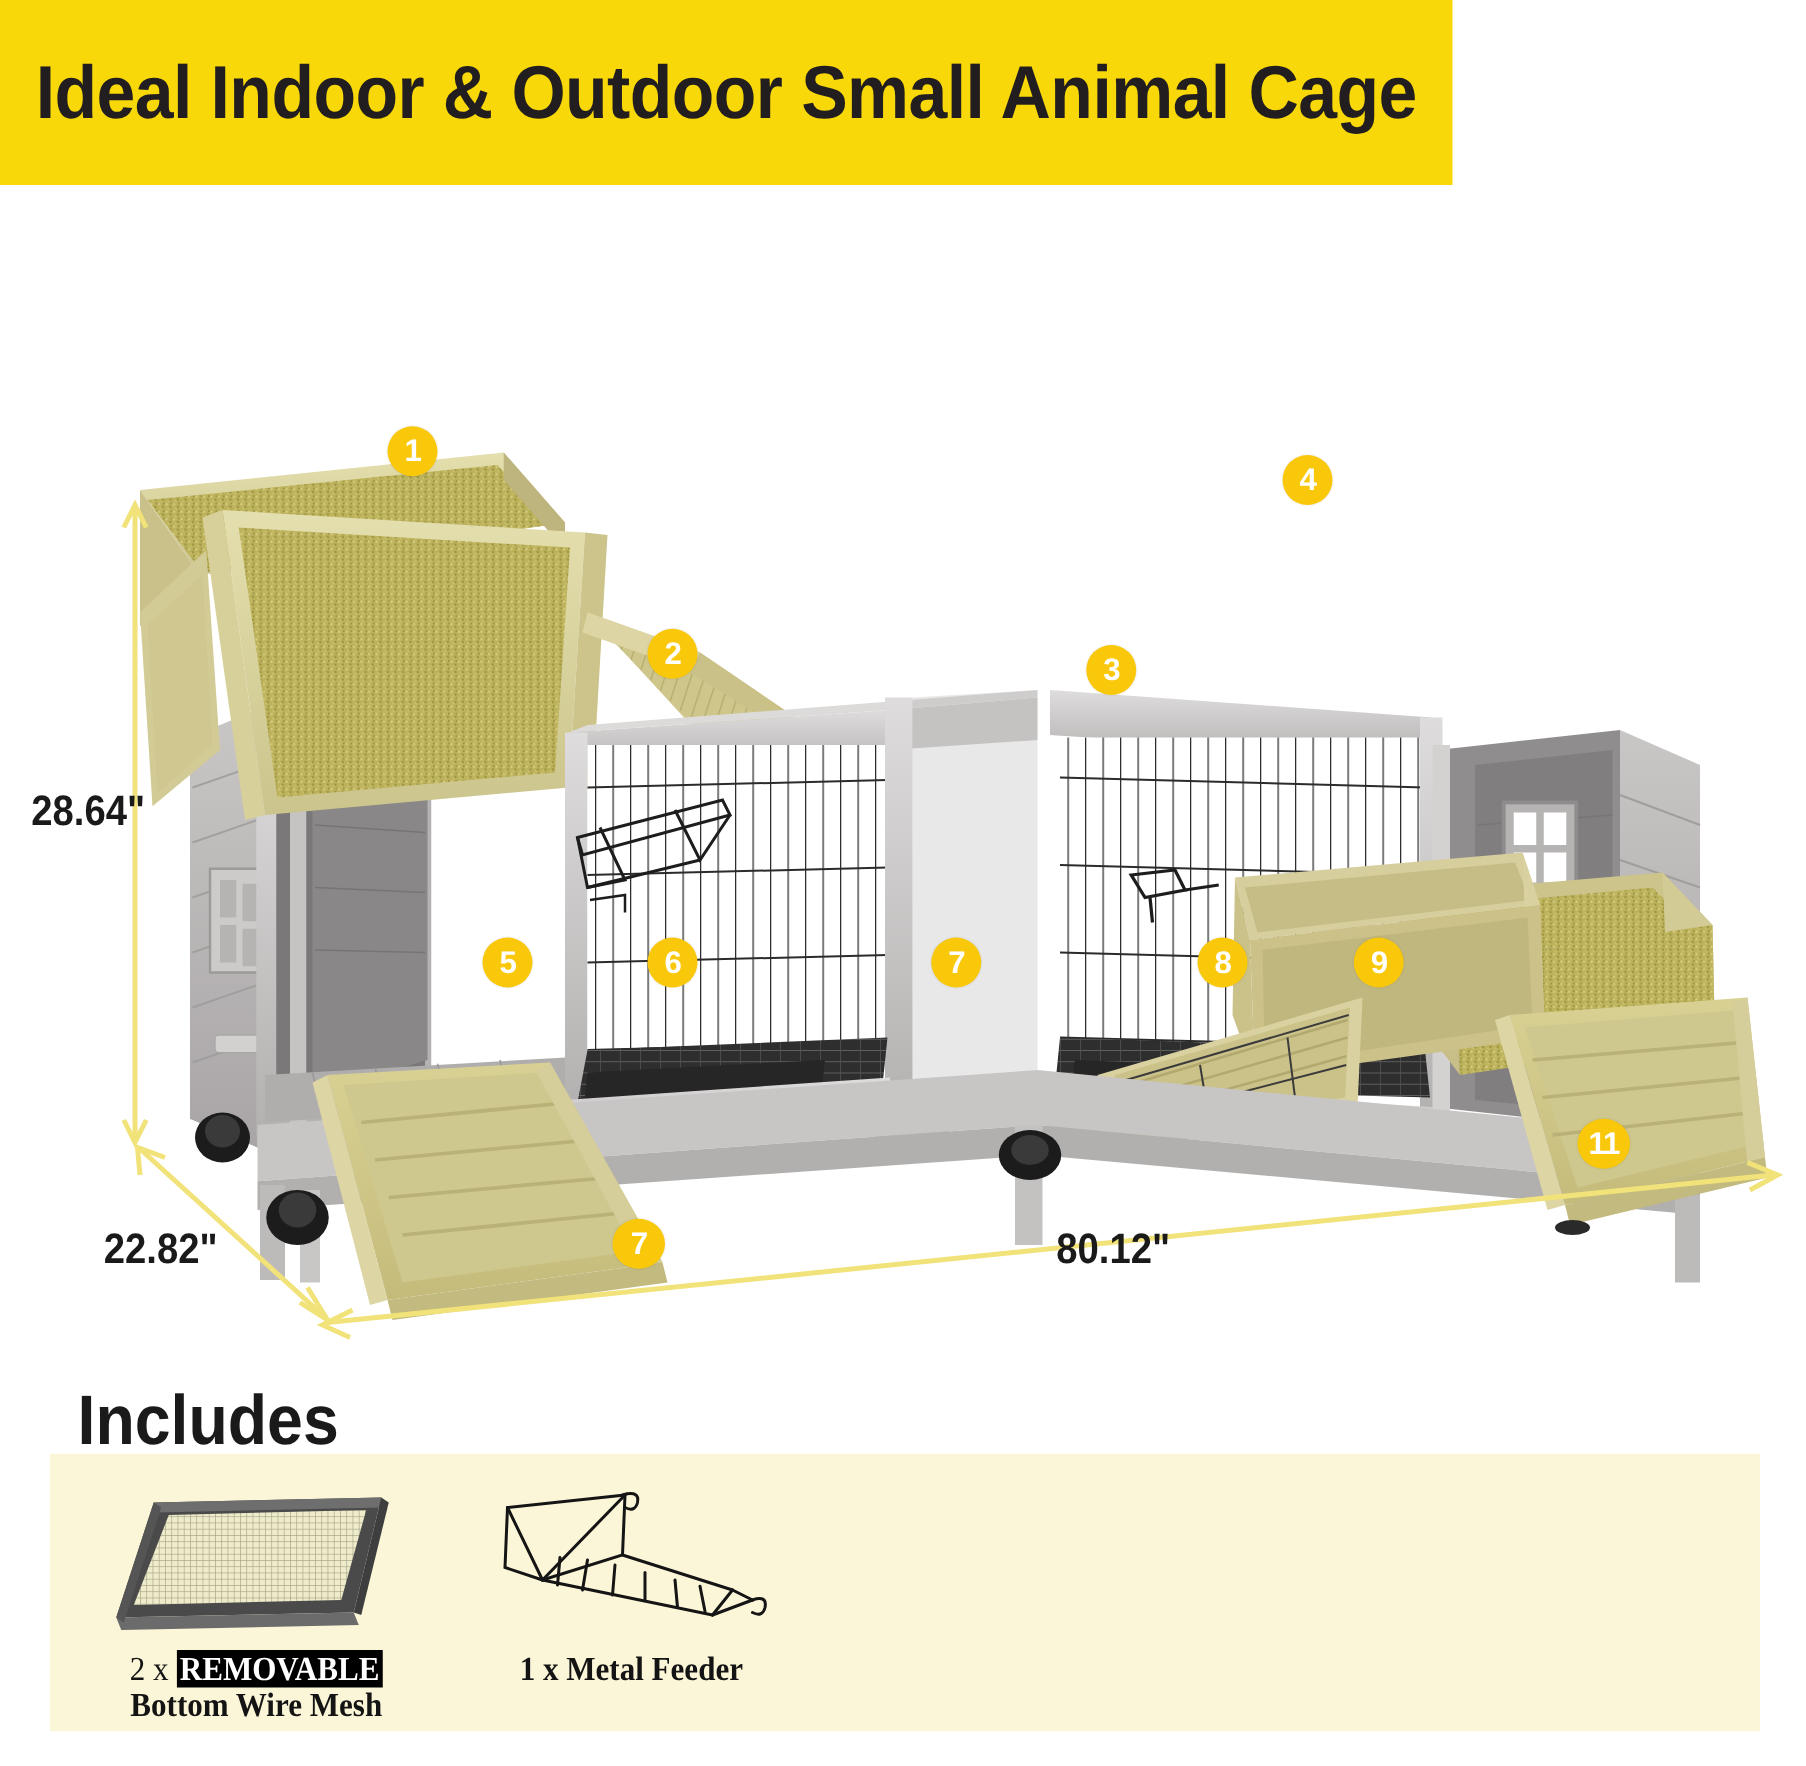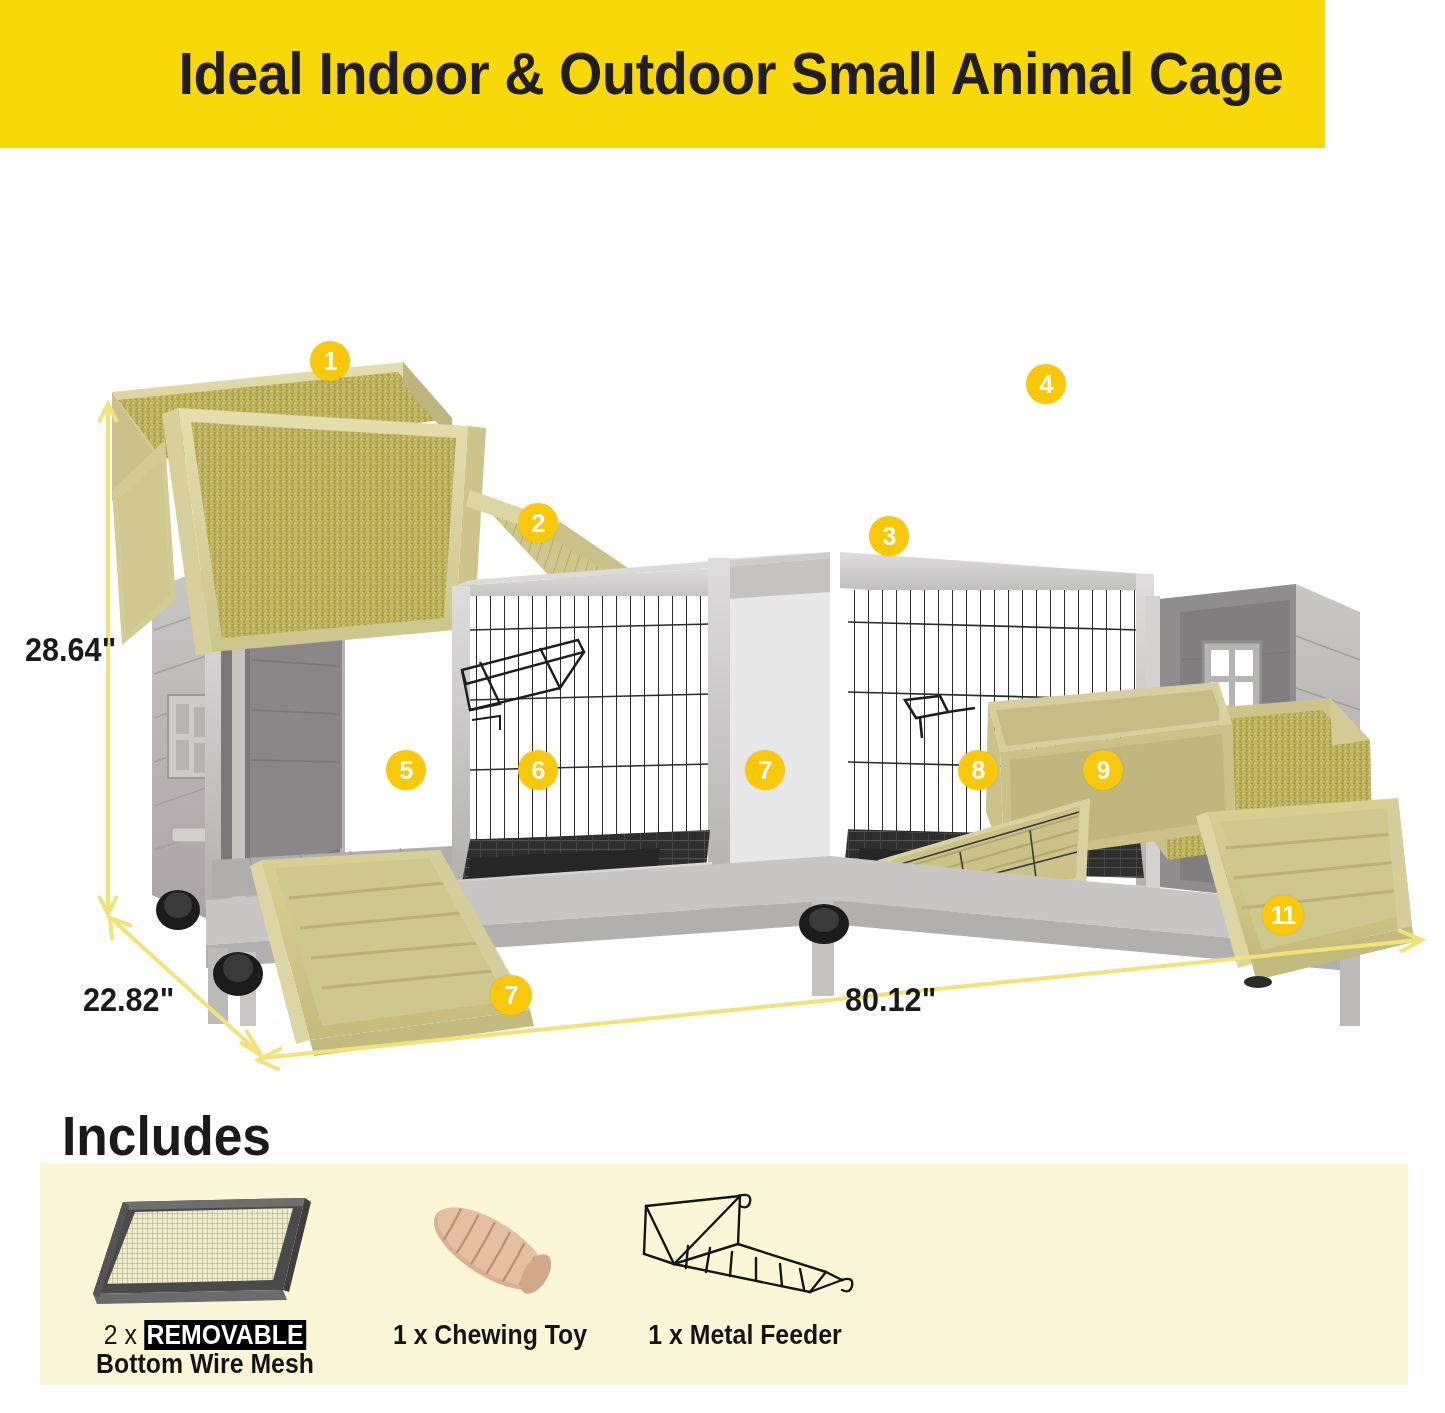--- a/index.html
+++ b/index.html
@@ -2,23 +2,23 @@
 <html style="--hdr: #F9D809; --badge: #FAC80A; --cream: #FCF6D8;"><head>
 <meta charset="utf-8">
 <style>
   * { margin:0; padding:0; box-sizing:border-box; }
   html,body { width:1445px; height:1413px; background:#ffffff; overflow:hidden;
               font-family:"Liberation Sans", sans-serif; }
   #page { position:relative; width:1445px; height:1413px; background:#fff; }
 
   
   .header-bar{
-    position:absolute; left:0; top:0; width:1325px; height:148px;
+    position:absolute; left:0; top:0; width:1162px; height:148px;
     background:var(--hdr,#F9D809);
-    display:flex; align-items:center; justify-content:flex-end;
+    display:flex; align-items:center; justify-content:center;
   }
   .header-title{
     font-family:"Liberation Sans", sans-serif;
     font-weight:bold; font-size:60px; color:#221E1F;
     letter-spacing:-0.5px; transform:scaleX(0.93);
     white-space:nowrap; line-height:1;
   }
 
   
   .access-row{ position:absolute; left:38px; top:190px; height:96px;
@@ -61,21 +61,21 @@
   .includes-title{
     position:absolute; left:62px; top:1108px; z-index:10;
     font-weight:bold; font-size:56px; color:#1a1a1a;
     transform:scaleX(0.92); transform-origin:left top; line-height:1;
   }
   .inc-items{
     position:absolute; left:40px; top:1185px; width:1368px; height:228px;
     display:flex; align-items:flex-start; z-index:12;
   }
   .inc-item{ position:relative; display:flex; flex-direction:column;
-             justify-content:flex-start; }
+             align-items:center; justify-content:flex-start;font-family:Liberation Serif, serif; }
   .inc-art{ height:128px; display:flex; align-items:center; justify-content:center; }
   .inc-cap{ margin-top:8px; text-align:center; line-height:1.08;
             font-weight:bold; font-size:27px; color:#141414;
             transform:scaleX(0.92); white-space:nowrap; }
   .cap-line2{ display:block; }
   .hl{ background:#000; color:#fff; padding:0 3px; }
   .thin{ font-weight:normal; }
 
   
   .w1{ width:330px; } .w2{ width:320px; } .w3{ width:240px; }
@@ -489,40 +489,20 @@
         </svg>
       </div>
       <div class="inc-cap">
         <span class="thin">2 x</span>
         <span class="hl">REMOVABLE</span>
         <span class="cap-line2">Bottom Wire Mesh</span>
       </div>
     </div>
 
 
-    <div class="inc-item w3">
-      <div class="inc-art">
-        <svg width="180" height="122" viewBox="0 0 180 122">
-          <g transform="rotate(32 90 61)">
-            <ellipse cx="90" cy="61" rx="64" ry="27" fill="#dcb192"></ellipse>
-            <ellipse cx="90" cy="58" rx="62" ry="25" fill="#e4bfa2"></ellipse>
-            <g stroke="#b98f72" stroke-width="2.2" fill="none">
-              <path d="M44 42 Q46 58 46 78"></path>
-              <path d="M62 38 Q64 58 64 82"></path>
-              <path d="M80 36 Q82 58 82 84"></path>
-              <path d="M98 36 Q100 58 100 84"></path>
-              <path d="M116 38 Q118 58 118 82"></path>
-              <path d="M132 44 Q134 58 134 76"></path>
-            </g>
-            <ellipse cx="142" cy="58" rx="12" ry="22" fill="#d3a88a"></ellipse>
-          </g>
-        </svg>
-      </div>
-      <div class="inc-cap">1 x Chewing Toy</div>
-    </div>
 
     <div class="inc-item w4">
       <div class="inc-art">
         <svg width="230" height="122" viewBox="0 0 230 122">
           <g stroke="#151515" stroke-width="2.4" fill="none" stroke-linecap="round">
             <path d="M16 18 L110 8"></path>
             <path d="M16 18 L14 66 L44 76"></path>
             <path d="M110 8 L108 56 L44 76"></path>
             <path d="M16 18 L44 76"></path>
             <path d="M110 8 L44 76"></path>

